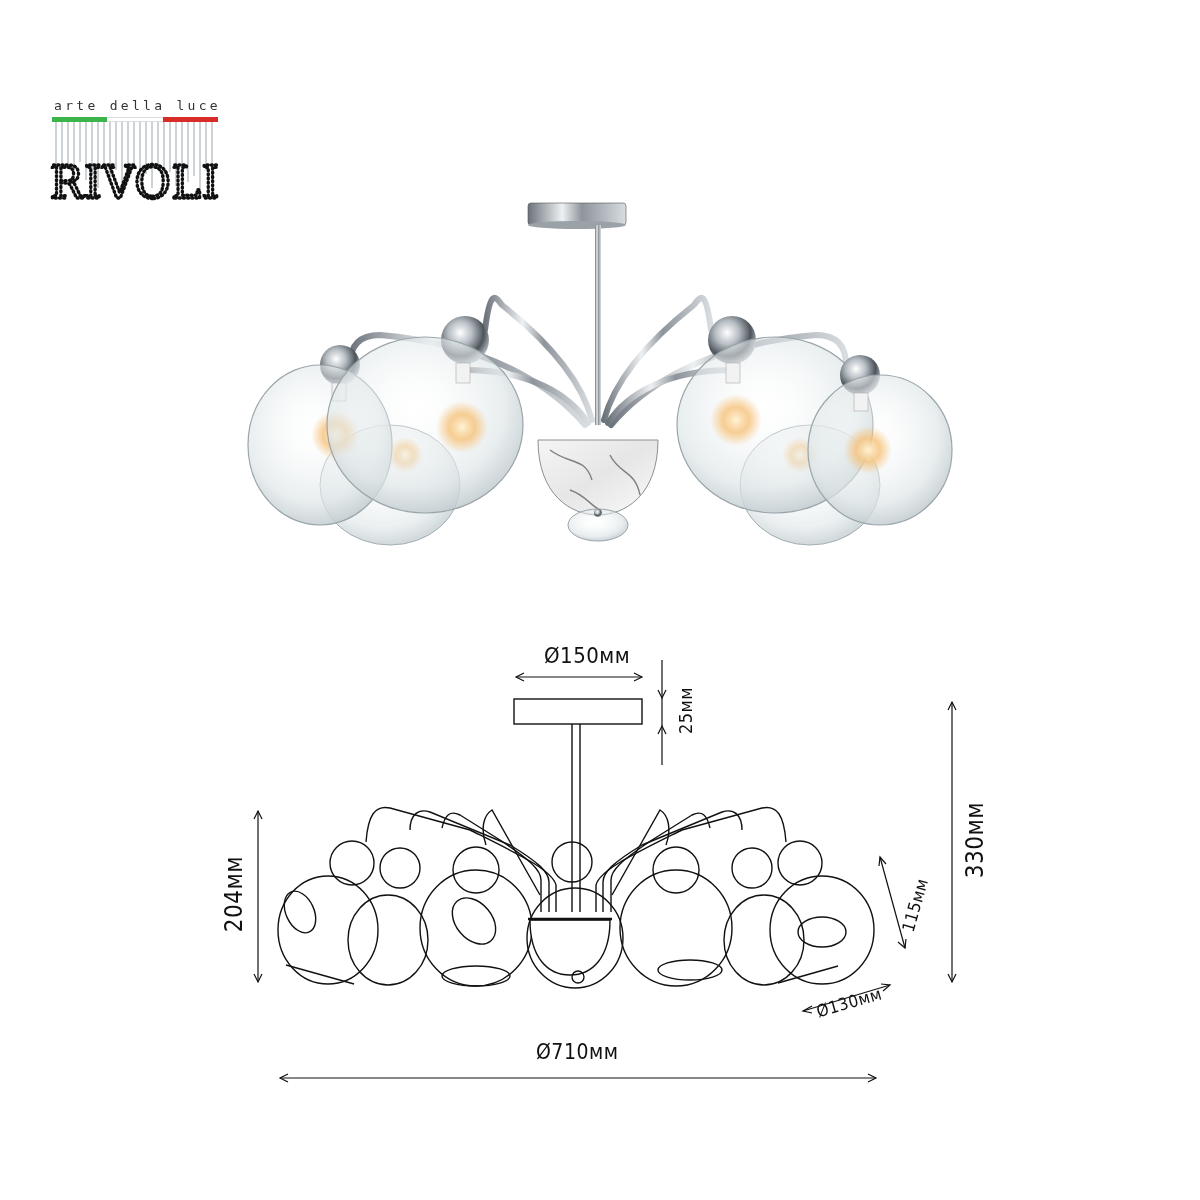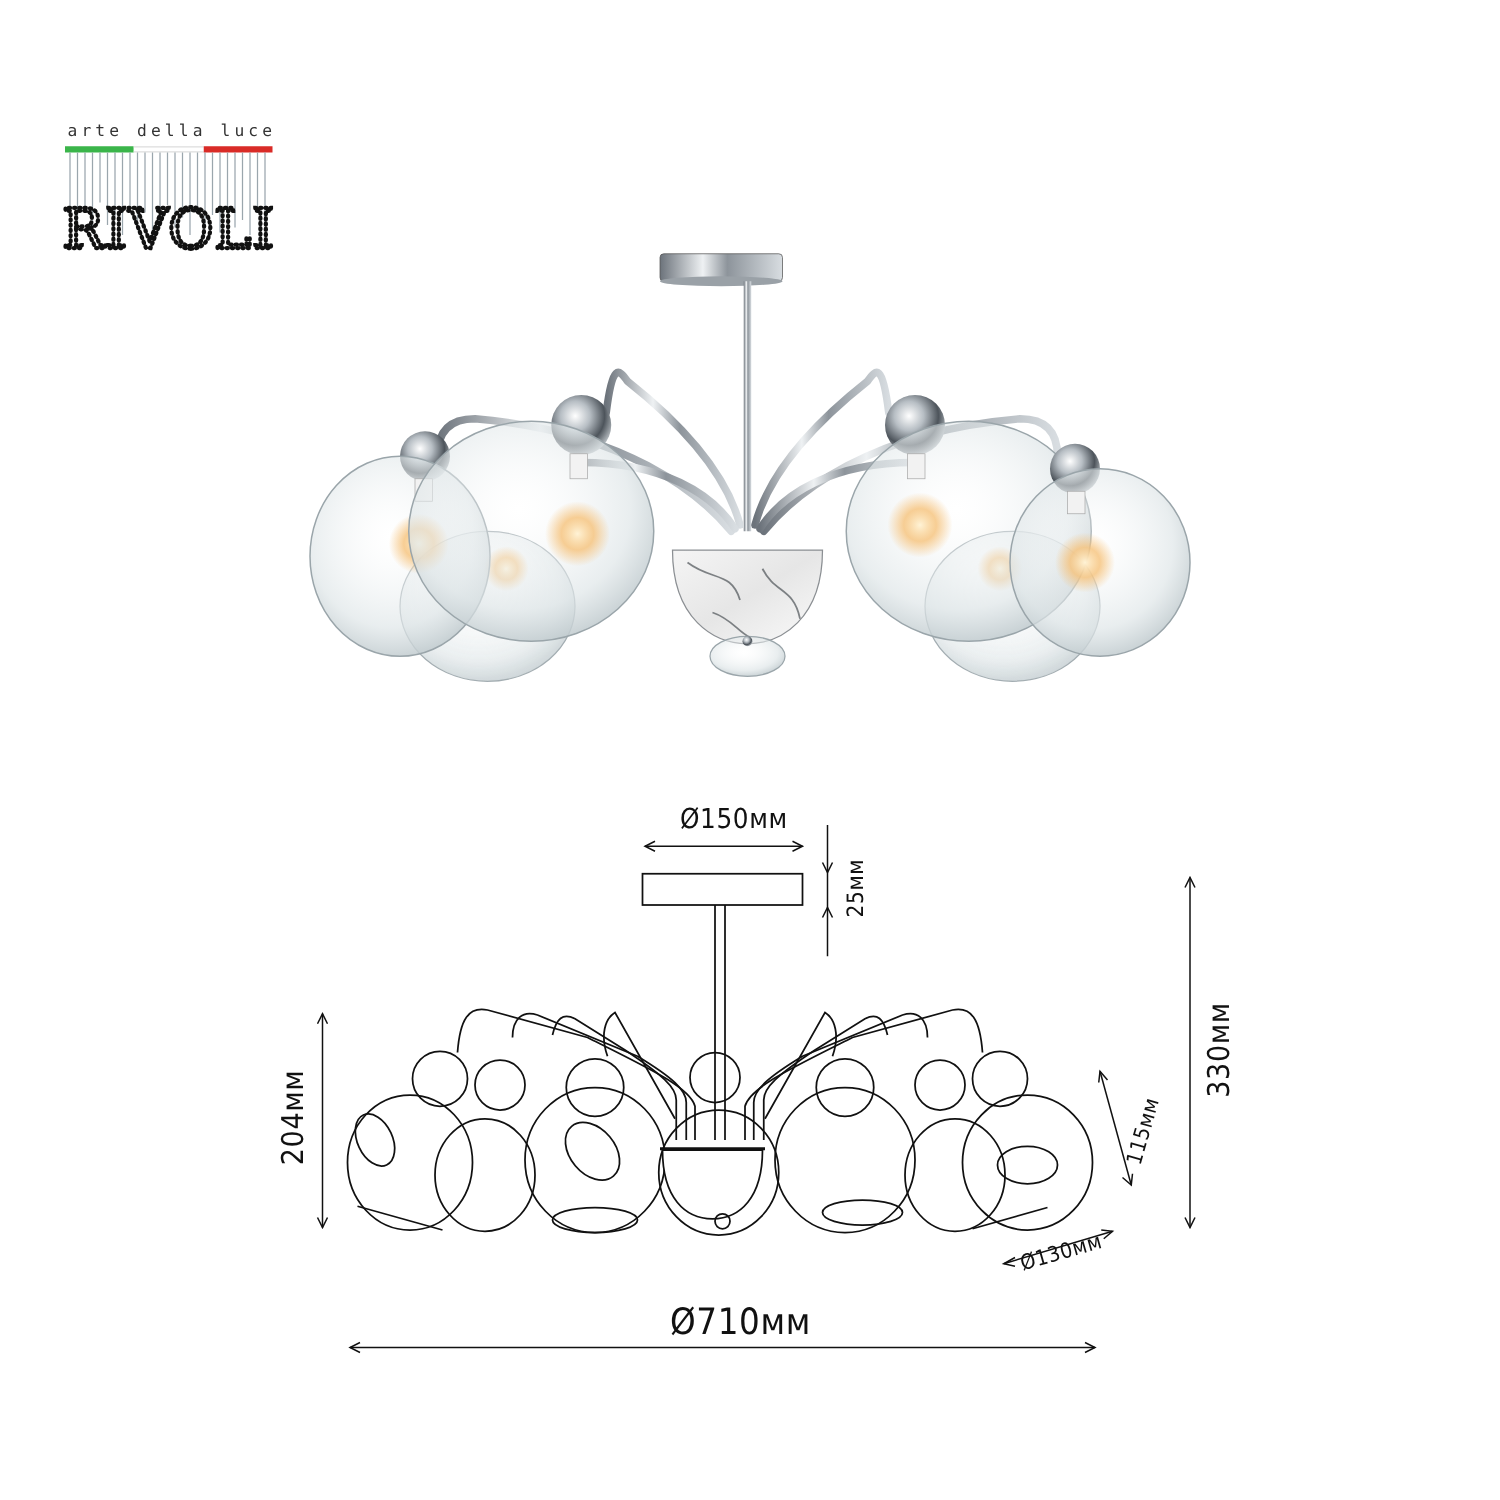--- a/index.html
+++ b/index.html
@@ -207,13 +207,13 @@
     <path d="M288 1074 L280 1078 L288 1082 M868 1074 L876 1078 L868 1082"></path>
   </g>
 </svg>
 
 <div class="dim-label" style="left:544px;top:643px;font-size:22px">Ø150мм</div>
 <div class="dim-label rot-90" style="left:655px;top:700px;font-size:18px;width:60px;text-align:center">25мм</div>
 <div class="dim-label rot-90" style="left:925px;top:826px;font-size:24px;width:100px;text-align:center">330мм</div>
 <div class="dim-label rot-90" style="left:184px;top:880px;font-size:24px;width:100px;text-align:center">204мм</div>
 <div class="dim-label" style="left:880px;top:895px;font-size:17px;width:70px;text-align:center;transform:rotate(-74deg)">115мм</div>
 <div class="dim-label" style="left:814px;top:1002px;font-size:17px;transform:rotate(-16deg);transform-origin:left top">Ø130мм</div>
-<div class="dim-label" style="left:536px;top:1040px;font-size:29px">Ø710мм</div>
+<div class="dim-label" style="left:536px;top:1040px;font-size:21px">Ø710мм</div>
 
 </body></html>

